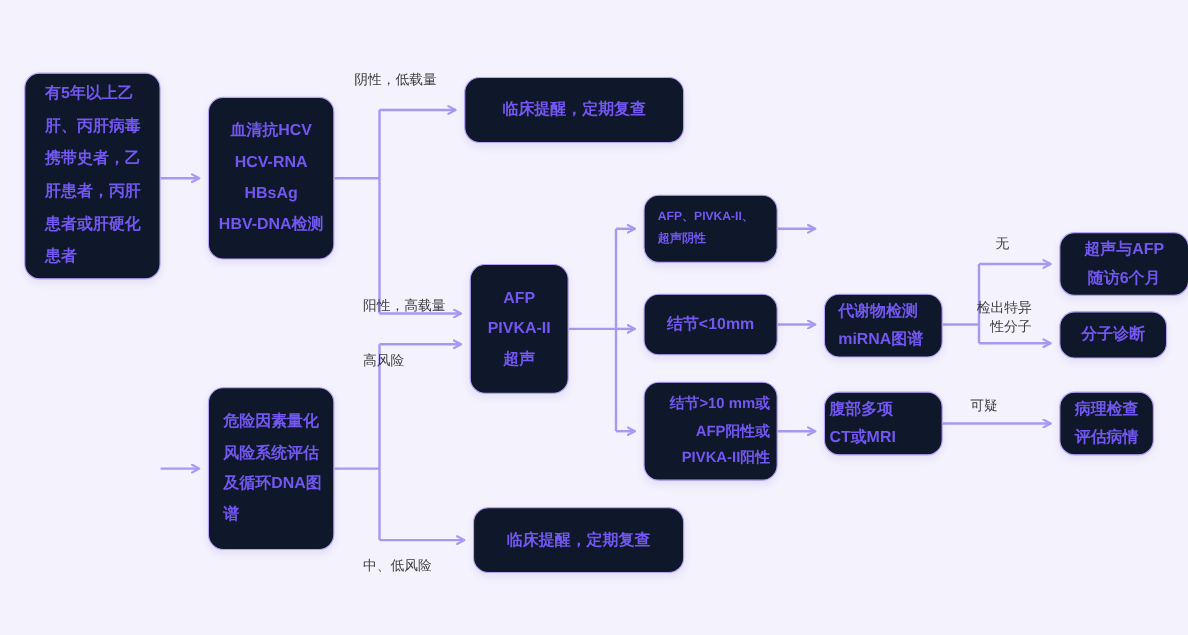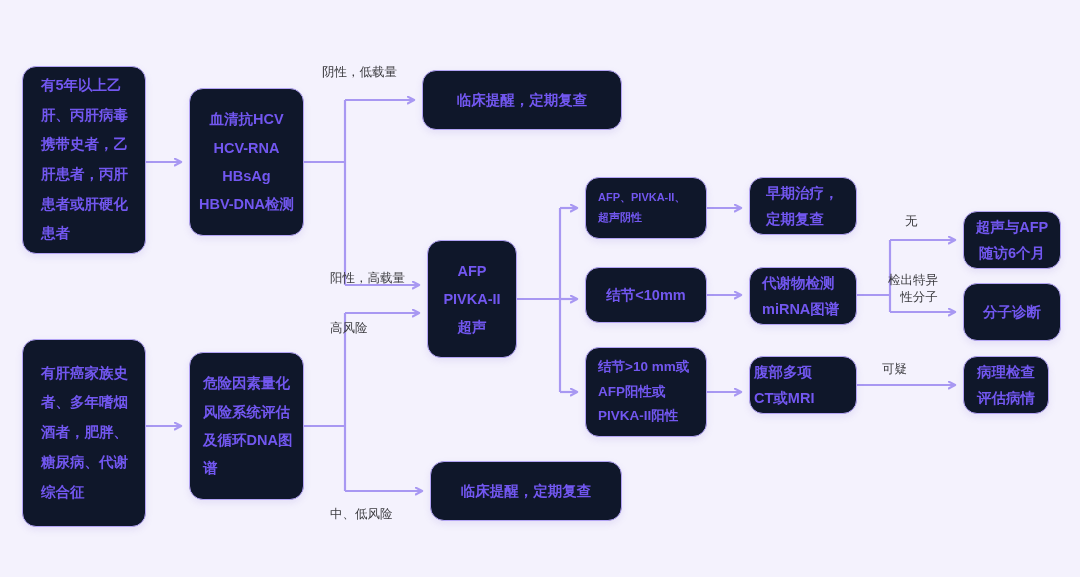--- a/index.html
+++ b/index.html
@@ -126,27 +126,20 @@
     <span class="ln">血清抗HCV</span>
     <span class="ln">HCV-RNA</span>
     <span class="ln">HBsAg</span>
     <span class="ln">HBV-DNA检测</span>
   </div>
 
   <div class="node" style="left:422px;top:70px;width:200px;height:60px;">
     <span class="ln">临床提醒，定期复查</span>
   </div>
 
-  <div class="node left-align tall" style="left:22px;top:339px;width:124px;height:188px;">
-    <span class="ln">有肝癌家族史</span>
-    <span class="ln">者、多年嗜烟</span>
-    <span class="ln">酒者，肥胖、</span>
-    <span class="ln">糖尿病、代谢</span>
-    <span class="ln">综合征</span>
-  </div>
 
   <div class="node left-align" style="left:189px;top:352px;width:115px;height:148px;padding-left:13px;">
     <span class="ln">危险因素量化</span>
     <span class="ln">风险系统评估</span>
     <span class="ln">及循环DNA图</span>
     <span class="ln">谱</span>
   </div>
 
   <div class="node" style="left:427px;top:240px;width:90px;height:118px;">
     <span class="ln">AFP</span>
@@ -156,47 +149,43 @@
 
   <div class="node left-align" style="left:585px;top:177px;width:122px;height:62px;padding-left:12px;font-size:11px;line-height:1.8;">
     <span class="ln">AFP、PIVKA-II、</span>
     <span class="ln">超声阴性</span>
   </div>
 
   <div class="node" style="left:585px;top:267px;width:122px;height:56px;">
     <span class="ln">结节&lt;10mm</span>
   </div>
 
-  <div class="node left-align" style="left:585px;top:347px;width:122px;height:90px;padding-left:12px;line-height:1.85;font-size:13.5px;">
+  <div class="node left-align" style="left:585px;top:347px;width:122px;height:90px;padding-left:12px;line-height:1.85;font-size:13.5px;align-items:flex-end;">
     <span class="ln">结节&gt;10 mm或</span>
     <span class="ln">AFP阳性或</span>
     <span class="ln">PIVKA-II阳性</span>
   </div>
 
-  <div class="node left-align" style="left:749px;top:177px;width:108px;height:58px;padding-left:16px;line-height:1.8;">
-    <span class="ln">早期治疗，</span>
-    <span class="ln">定期复查</span>
-  </div>
 
   <div class="node left-align" style="left:749px;top:267px;width:108px;height:58px;padding-left:12px;line-height:1.8;">
     <span class="ln">代谢物检测</span>
     <span class="ln">miRNA图谱</span>
   </div>
 
   <div class="node left-align" style="left:749px;top:356px;width:108px;height:58px;padding-left:4px;line-height:1.8;">
     <span class="ln">腹部多项</span>
     <span class="ln">CT或MRI</span>
   </div>
 
-  <div class="node" style="left:963px;top:211px;width:98px;height:58px;line-height:1.8;">
+  <div class="node" style="left:963px;top:211px;width:118px;height:58px;line-height:1.8;">
     <span class="ln">超声与AFP</span>
     <span class="ln">随访6个月</span>
   </div>
 
-  <div class="node" style="left:963px;top:283px;width:98px;height:58px;">
+  <div class="node" style="left:963px;top:283px;width:98px;height:43px;">
     <span class="ln">分子诊断</span>
   </div>
 
   <div class="node" style="left:963px;top:356px;width:86px;height:58px;line-height:1.8;">
     <span class="ln">病理检查</span>
     <span class="ln">评估病情</span>
   </div>
 
   <div class="node" style="left:430px;top:461px;width:192px;height:60px;">
     <span class="ln">临床提醒，定期复查</span>

